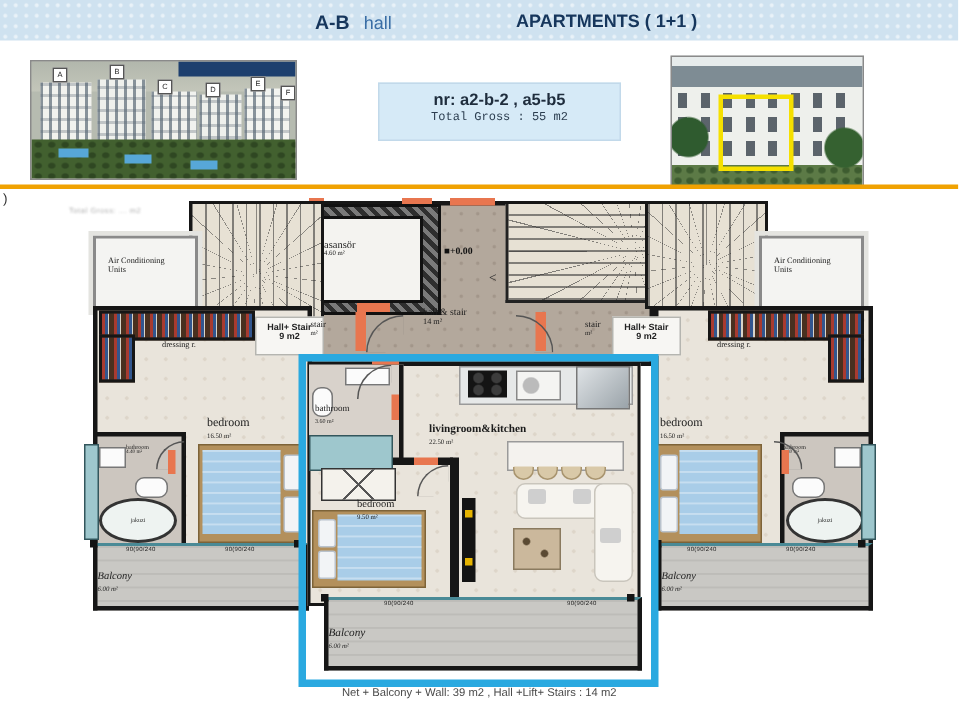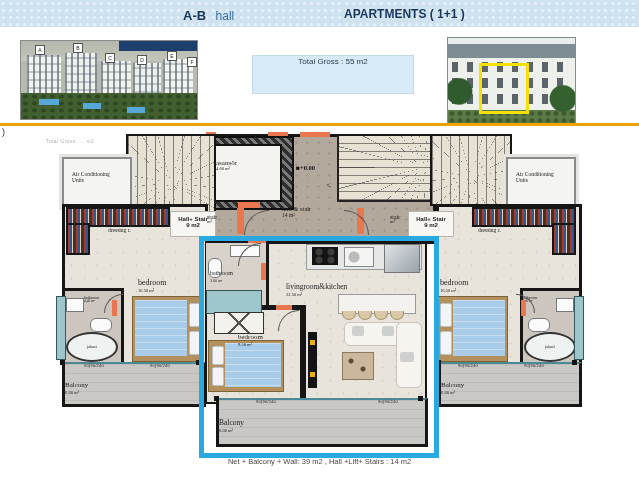--- a/index.html
+++ b/index.html
@@ -11,21 +11,21 @@
   .area{display:block;font-size:4.5px;}
   
   .band{left:0;top:0;width:639px;height:27px;background:#cfe2f0;
         background-image:radial-gradient(rgba(255,255,255,.55) 1px,transparent 1.6px);
         background-size:7px 7px;}
   
   .photo{border:1px solid #8a8a8a;overflow:hidden;}
   
   .marble{background-color:#e9e4db;background-image:radial-gradient(#ddd5c9 1px,transparent 1.4px);background-size:13px 13px;}
   .hallfloor{background-color:#b3a89c;background-image:radial-gradient(#a2968a 1px,transparent 1.4px);background-size:11px 11px;}
-  .balc{background-color:#c9c8c4;background-image:linear-gradient(#bdbcb8 1px,transparent 1px);background-size:100% 9px;}
+  .balc{background-color:#c9c8c4;background-image:linear-gradient(#bdbcb8 1px,transparent 1px);background-size:100% 9px;font-style:italic;}
   .wall{background:#161616;}
   .orange{background:#e8764f;}
   .stairsL{background-color:#e7e1d4;
      background-image:repeating-linear-gradient(90deg,rgba(45,45,45,.55) 0 1px,transparent 1px 9px),
        repeating-conic-gradient(from 120deg at 50% 60%,rgba(45,45,45,.5) 0 .6deg,transparent .6deg 16deg);}
   .stairsC{background-color:#e7e1d4;
      background-image:repeating-linear-gradient(0deg,rgba(45,45,45,.55) 0 1px,transparent 1px 8px),
        repeating-conic-gradient(from 200deg at 92% 50%,rgba(45,45,45,.55) 0 .6deg,transparent .6deg 14deg);}
   .hatch{background:repeating-linear-gradient(45deg,#2e2e2e 0 3px,#7a7a7a 3px 6px);}
   .wardrobe{background-color:#49301f;border:2px solid #161616;
@@ -45,21 +45,21 @@
   .mark{font-size:4px;color:#222;letter-spacing:.2px;}
   .watermark{color:rgba(120,136,152,.38);font-size:12px;letter-spacing:2px;white-space:nowrap;}
 </style>
 </head>
 <body>
 
 <div id="app">
 
   <div class="abs band"></div>
   <div class="abs" style="left:183px;top:6px;">
-    <span style="font-size:13px;font-weight:bold;color:#16365c;">A-B</span>
+    <span style="font-size:13px;font-weight:bold;color:#16365c;margin-left:27px;">A-B</span>
     <span style="font-size:12px;color:#3a6ea5;margin-left:5px;">hall</span>
   </div>
   <div class="abs" style="left:344px;top:7px;font-size:12px;font-weight:bold;color:#16365c;">APARTMENTS  ( 1+1 )</div>
 
   <div class="abs photo" style="left:20px;top:40px;width:176px;height:78px;background:#b6bbb0;">
     <div class="abs" style="left:0;top:0;width:176px;height:20px;background:linear-gradient(#b2b7ac,#c3c6ba);"></div>
     <div class="abs" style="right:0;top:0;width:78px;height:10px;background:#1d3f6e;"></div>
     <div class="abs" style="left:6px;top:14px;width:34px;height:40px;background:#f1f2ee;background-image:repeating-linear-gradient(90deg,rgba(90,105,118,.7) 0 2px,transparent 2px 6px),repeating-linear-gradient(0deg,transparent 0 6px,rgba(120,130,140,.4) 6px 8px);"></div>
     <div class="abs" style="left:44px;top:12px;width:32px;height:44px;background:#eef0ec;background-image:repeating-linear-gradient(90deg,rgba(90,105,118,.7) 0 2px,transparent 2px 6px),repeating-linear-gradient(0deg,transparent 0 6px,rgba(120,130,140,.4) 6px 8px);"></div>
     <div class="abs" style="left:80px;top:20px;width:30px;height:42px;background:#f1f2ee;background-image:repeating-linear-gradient(90deg,rgba(90,105,118,.7) 0 2px,transparent 2px 6px),repeating-linear-gradient(0deg,transparent 0 6px,rgba(120,130,140,.4) 6px 8px);"></div>
@@ -71,21 +71,22 @@
     <div class="abs" style="left:106px;top:66px;width:18px;height:6px;background:#57a7d8;"></div>
     <div class="abs" style="left:14px;top:4px;width:8px;height:8px;background:#fff;border:1px solid #555;font-size:5px;text-align:center;line-height:8px;color:#222;">A</div>
     <div class="abs" style="left:52px;top:2px;width:8px;height:8px;background:#fff;border:1px solid #555;font-size:5px;text-align:center;line-height:8px;color:#222;">B</div>
     <div class="abs" style="left:84px;top:12px;width:8px;height:8px;background:#fff;border:1px solid #555;font-size:5px;text-align:center;line-height:8px;color:#222;">C</div>
     <div class="abs" style="left:116px;top:14px;width:8px;height:8px;background:#fff;border:1px solid #555;font-size:5px;text-align:center;line-height:8px;color:#222;">D</div>
     <div class="abs" style="left:146px;top:10px;width:8px;height:8px;background:#fff;border:1px solid #555;font-size:5px;text-align:center;line-height:8px;color:#222;">E</div>
     <div class="abs" style="left:166px;top:16px;width:8px;height:8px;background:#fff;border:1px solid #555;font-size:5px;text-align:center;line-height:8px;color:#222;">F</div>
   </div>
 
   <div class="abs" style="left:252px;top:55px;width:160px;height:37px;background:#d6eaf7;border:1px solid #c2d9ea;text-align:center;">
-    <div style="font-size:8px;color:#2c3e50;margin-top:1px;">Total Gross : 55 m2</div>
+    <div style="margin-top:5px;font-size:11px;font-weight:bold;color:#1f2d3d;">nr:  a2-b-2  , a5-b5</div>
+    <div style="font-size:8px;color:#2c3e50;margin-top:1px;font-family:Liberation Mono, monospace;">Total Gross : 55 m2</div>
   </div>
 
   <div class="abs photo" style="left:447px;top:37px;width:127px;height:86px;background:#e7ecec;">
     <div class="abs" style="left:0;top:6px;width:127px;height:14px;background:#7e8c94;"></div>
     <div class="abs" style="left:0;top:20px;width:127px;height:52px;background:#eef0ec;"></div>
     <div class="abs" style="left:4px;top:24px;width:119px;height:10px;background:repeating-linear-gradient(90deg,rgba(55,65,75,.8) 0 6px,transparent 6px 15px);"></div>
     <div class="abs" style="left:4px;top:40px;width:119px;height:10px;background:repeating-linear-gradient(90deg,rgba(55,65,75,.8) 0 6px,transparent 6px 15px);"></div>
     <div class="abs" style="left:4px;top:56px;width:119px;height:10px;background:repeating-linear-gradient(90deg,rgba(55,65,75,.8) 0 6px,transparent 6px 15px);"></div>
     <div class="abs" style="left:0;top:72px;width:127px;height:14px;background:#5c7a46;background-image:radial-gradient(#3e5c30 2px,transparent 3px);background-size:8px 7px;"></div>
     <div class="abs" style="left:-6px;top:30px;width:34px;height:52px;background:radial-gradient(circle at 50% 45%,#2f5b2f 38%,transparent 42%);"></div>
@@ -257,21 +258,21 @@
     <div class="abs pillow" style="left:3px;top:5px;width:10px;height:17px;"></div>
     <div class="abs pillow" style="left:3px;top:26px;width:10px;height:17px;"></div>
   </div>
 
   <div class="abs" style="left:306px;top:244px;width:114px;height:24px;background:#e6e8e8;border:1px solid #9a9a9a;"></div>
   <div class="abs" style="left:312px;top:247px;width:26px;height:18px;background:#141414;background-image:radial-gradient(circle at 7px 5px,#3c3c3c 3px,transparent 4px),radial-gradient(circle at 19px 5px,#3c3c3c 3px,transparent 4px),radial-gradient(circle at 7px 13px,#3c3c3c 3px,transparent 4px),radial-gradient(circle at 19px 13px,#3c3c3c 3px,transparent 4px);"></div>
   <div class="abs" style="left:344px;top:247px;width:28px;height:18px;background:#f4f4f2;border:1px solid #888;background-image:radial-gradient(circle at 9px 9px,#bbb 5px,transparent 6px);"></div>
   <div class="abs" style="left:384px;top:244px;width:34px;height:27px;background:linear-gradient(135deg,#dfe3e6,#9aa3a9);border:1px solid #777;"></div>
 
   <div class="abs serif lbl" style="left:286px;top:276px;width:94px;z-index:4;">
-    <span style="font-size:7.5px;font-weight:normal;">livingroom&amp;kitchen</span>
+    <span style="font-size:7.5px;font-weight:bold;">livingroom&amp;kitchen</span>
     <span class="area">22.50 m²</span>
   </div>
 
   <div class="abs" style="left:338px;top:294px;width:76px;height:18px;background:#f4f2ee;border:1px solid #9a9a9a;"></div>
   <div class="abs" style="left:342px;top:311px;width:12px;height:8px;background:#d9c9a8;border:1px solid #a8946e;border-top:none;border-radius:0 0 10px 10px;"></div>
   <div class="abs" style="left:358px;top:311px;width:12px;height:8px;background:#d9c9a8;border:1px solid #a8946e;border-top:none;border-radius:0 0 10px 10px;"></div>
   <div class="abs" style="left:374px;top:311px;width:12px;height:8px;background:#d9c9a8;border:1px solid #a8946e;border-top:none;border-radius:0 0 10px 10px;"></div>
   <div class="abs" style="left:390px;top:311px;width:12px;height:8px;background:#d9c9a8;border:1px solid #a8946e;border-top:none;border-radius:0 0 10px 10px;"></div>
 
   <div class="abs" style="left:344px;top:322px;width:76px;height:22px;background:#f6f4ef;border:1px solid #c9c5bc;border-radius:6px;"></div>

